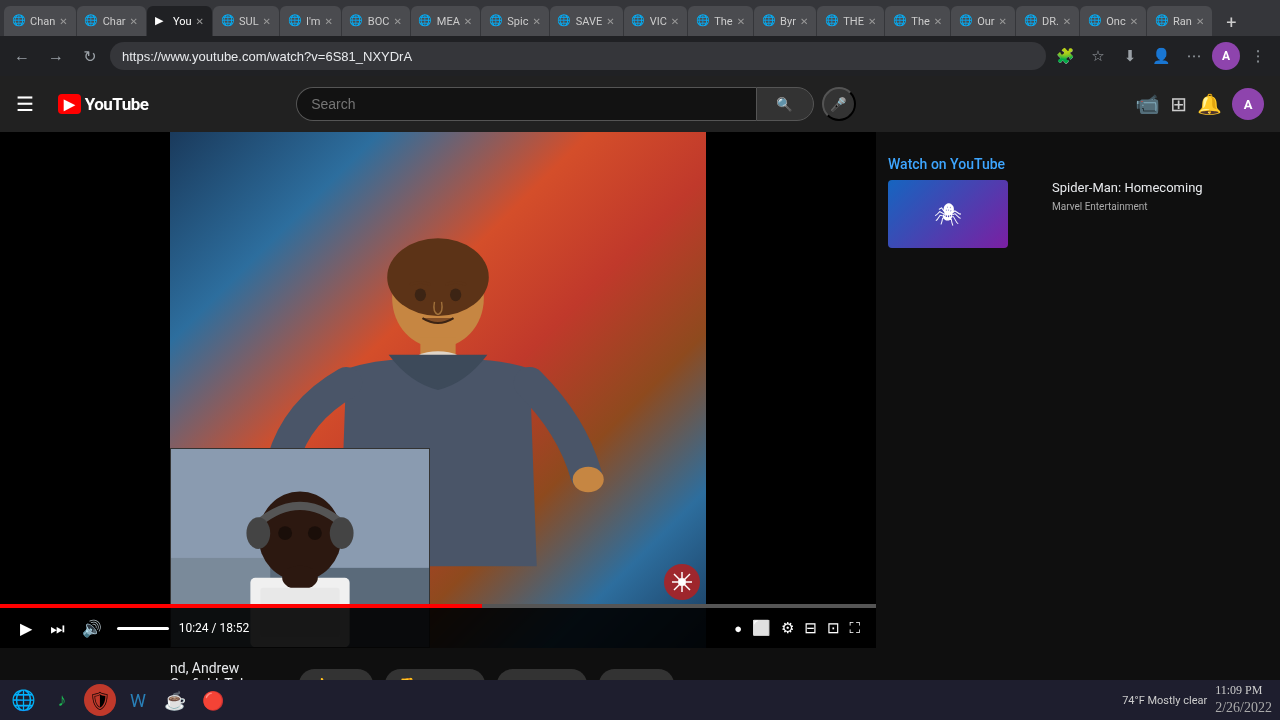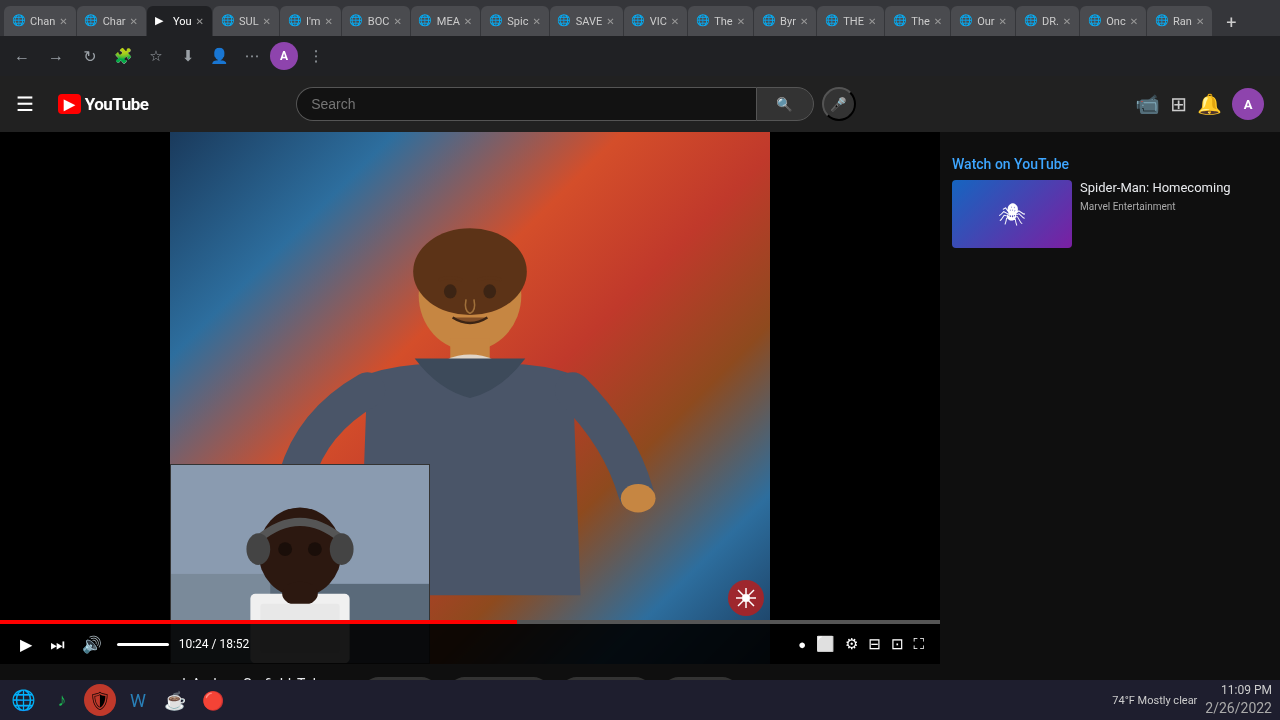--- a/index.html
+++ b/index.html
@@ -64,35 +64,35 @@
     .control-icon { color: #fff; font-size: 15px; cursor: pointer; }
 
     
     .below-video { background: #0f0f0f; padding: 12px 170px; display: flex; align-items: center; gap: 12px; overflow: hidden; }
     .subtitle-text { color: #e8eaed; font-size: 14px; flex: 1; }
     .action-btn { display: flex; align-items: center; gap: 6px; background: #333; border: none; color: #e8eaed; padding: 8px 14px; border-radius: 20px; font-size: 13px; cursor: pointer; }
     .action-btn .count { font-weight: bold; }
     .more-btn { color: #e8eaed; font-size: 20px; cursor: pointer; background: none; border: none; }
 
     
-    .right-sidebar { width: 340px; background: #0f0f0f; overflow-y: auto; padding: 16px 12px; }
+    .right-sidebar { width: 404px; background: #0f0f0f; overflow-y: auto; padding: 16px 12px; }
     .watch-on-yt { color: #3ea6ff; font-size: 14px; font-weight: 500; cursor: pointer; padding: 8px 0; display: block; }
     .sidebar-video-item { display: flex; gap: 8px; margin-bottom: 8px; cursor: pointer; }
     .sidebar-thumb { width: 120px; height: 68px; border-radius: 4px; background: #333; flex-shrink: 0; overflow: hidden; }
     .sidebar-thumb-inner { width: 100%; height: 100%; background: linear-gradient(135deg, #1565c0, #7b1fa2); display: flex; align-items: center; justify-content: center; }
-    .sidebar-info { flex: 1; }
+    .sidebar-info { flex: 1; margin-left: 36px; }
     .sidebar-title { color: #e8eaed; font-size: 13px; line-height: 1.3; }
     .sidebar-channel { color: #aaa; font-size: 10px; margin-top: 4px; }
 
     
     .taskbar { height: 40px; background: #1e1e2e; display: flex; align-items: center; padding: 0 8px; gap: 6px; position: fixed; bottom: 0; width: 1280px; z-index: 100; }
     .taskbar-icon { width: 32px; height: 32px; border-radius: 4px; display: flex; align-items: center; justify-content: center; cursor: pointer; font-size: 18px; }
     .taskbar-spacer { flex: 1; }
     .taskbar-right { display: flex; align-items: center; gap: 8px; color: #ccc; font-size: 12px; }
-    .taskbar-clock { text-align: right; line-height: 1.3; }
+    .taskbar-clock { text-align: left; line-height: 1.3; font-family: Liberation Serif, serif; }
 
     
     .tab-yt { background: #202124; }
   </style>
 </head>
 <body>
 
 <div class="browser-frame">
 
   <div class="tab-bar">
@@ -186,20 +186,21 @@
       <span>Ran</span>
       <span class="tab-close">✕</span>
     </div>
     <div class="tab-new">+</div>
   </div>
 
   <div class="address-bar-row">
     <button class="nav-btn">←</button>
     <button class="nav-btn">→</button>
     <button class="nav-btn">↻</button>
+    <input class="address-input" type="text" style="color: rgb(232, 234, 237); font-size: 13px;" value="https://www.youtube.com/watch?v=6S81_NXYDrA">
     <div class="toolbar-icons">
       <div class="toolbar-icon">🧩</div>
       <div class="toolbar-icon">☆</div>
       <div class="toolbar-icon">⬇</div>
       <div class="toolbar-icon">👤</div>
       <div class="toolbar-icon">⋯</div>
       <div class="profile-icon">A</div>
       <div class="toolbar-icon">⋮</div>
     </div>
   </div>

